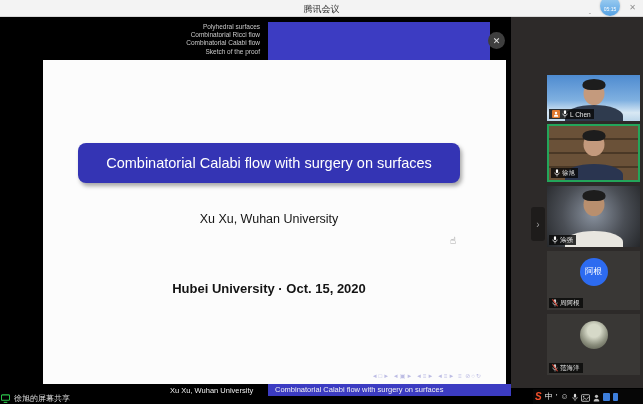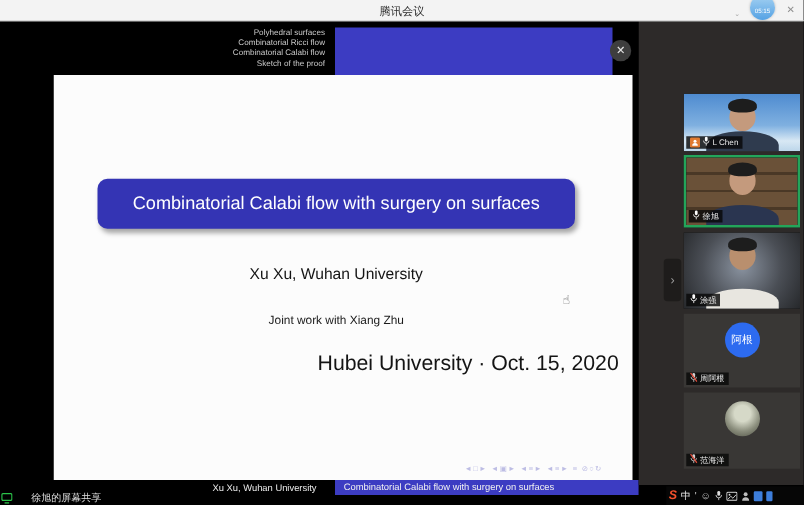--- a/index.html
+++ b/index.html
@@ -33,22 +33,22 @@
   .slide { position:absolute; left:43px; top:43px; width:463px; height:324px;
     background:#fcfcfc; }
   .slide-title { position:absolute; left:35px; top:83px; width:382px; height:40px;
     background:#3434b4; border-radius:8px; color:#fff; font-size:14.5px;
     display:flex; align-items:center; justify-content:center;
     box-shadow:2px 3px 4px rgba(0,0,0,.35); white-space:nowrap; }
   .slide-author { position:absolute; left:0; top:152px; width:452px; text-align:center;
     font-size:12.5px; color:#141414; }
   .slide-joint { position:absolute; left:0; top:191px; width:452px; text-align:center;
     font-size:9.5px; color:#1a1a1a; }
-  .slide-venue { position:absolute; left:0; top:221px; width:452px; text-align:right;
-    font-size:17px; color:#141414; }
+  .slide-venue { position:absolute; left:0; top:221px; width:452px; text-align:center;
+    font-size:13px; color:#141414;font-weight:bold; }
   .hand { position:absolute; left:407px; top:175px; font-size:10px; color:#5a5a5a; }
   .navbar { position:absolute; right:24px; top:312px; font-size:6px;
     color:#bdbde4; letter-spacing:1px; white-space:nowrap; }
 
   .share-footer { position:absolute; left:0; top:367px; width:511px; height:12px;
     background:#000; }
   .sf-author { position:absolute; left:170px; top:2px; font-size:7.5px; color:#ececec;
     white-space:nowrap; }
   .sf-blue { position:absolute; left:268px; top:0; width:243px; height:12px;
     background:#3c3cc2; color:#f2f2f2; font-size:7.5px; line-height:12px;
@@ -95,21 +95,21 @@
   .av-blue { background:#2d6bf0; }
   .av-img  { background:radial-gradient(circle at 50% 35%,#d6d9c8 0 28%,#8a8d7c 62%,#4a4c40 100%); }
   .plabel { position:absolute; left:2px; bottom:2px; height:10px;
     background:rgba(8,8,8,.82); display:flex; align-items:center; gap:2px;
     padding:0 3px; font-size:6.5px; color:#e8e8e8; white-space:nowrap; z-index:3; }
   .host-badge { width:8px; height:8px; border-radius:1px; background:#e07a30;
     display:inline-flex; align-items:center; justify-content:center; }
 
   
   .bottom-left { position:absolute; left:1px; top:392px; height:12px; display:flex;
-    align-items:center; gap:15px; color:#dedede; font-size:8px; z-index:10;
+    align-items:center; gap:4px; color:#dedede; font-size:8px; z-index:10;
     white-space:nowrap; }
   .ime-bar { position:absolute; left:533px; top:389px; width:110px; height:15px;
     background:#060606; display:flex; align-items:center; gap:3px; padding:0 2px;
     z-index:10; }
   .sogou { color:#f4502c; font-weight:bold; font-style:italic; font-size:10px; }
   .zh { color:#eee; font-size:8px; }
   .punct { color:#eee; font-size:8px; }
   .smiley { color:#d8d8d8; font-size:8px; }
   .blue-sq { width:7px; height:8px; background:#3d7edb; border-radius:1px; }
   .blue-sq.cut { width:5px; margin-right:-2px; }
@@ -136,21 +136,20 @@
       <div>Sketch of the proof</div>
     </div>
     <div class="header-blue"></div>
     <div class="share-close">
       <span>✕</span>
     </div>
 
     <div class="slide">
       <div class="slide-title">Combinatorial Calabi flow with surgery on surfaces</div>
       <div class="slide-author">Xu Xu, Wuhan University</div>
-      <div class="slide-joint">Joint work with Xiang Zhu</div>
       <div class="slide-venue">Hubei University · Oct. 15, 2020</div>
       <span class="hand">☝</span>
       <div class="navbar">◄□► ◄▣► ◄≡► ◄≡►  ≡  ⊘○↻</div>
     </div>
 
     <div class="share-footer">
       <span class="sf-author">Xu Xu, Wuhan University</span>
       <div class="sf-blue">Combinatorial Calabi flow with surgery on surfaces</div>
     </div>
   </div>

